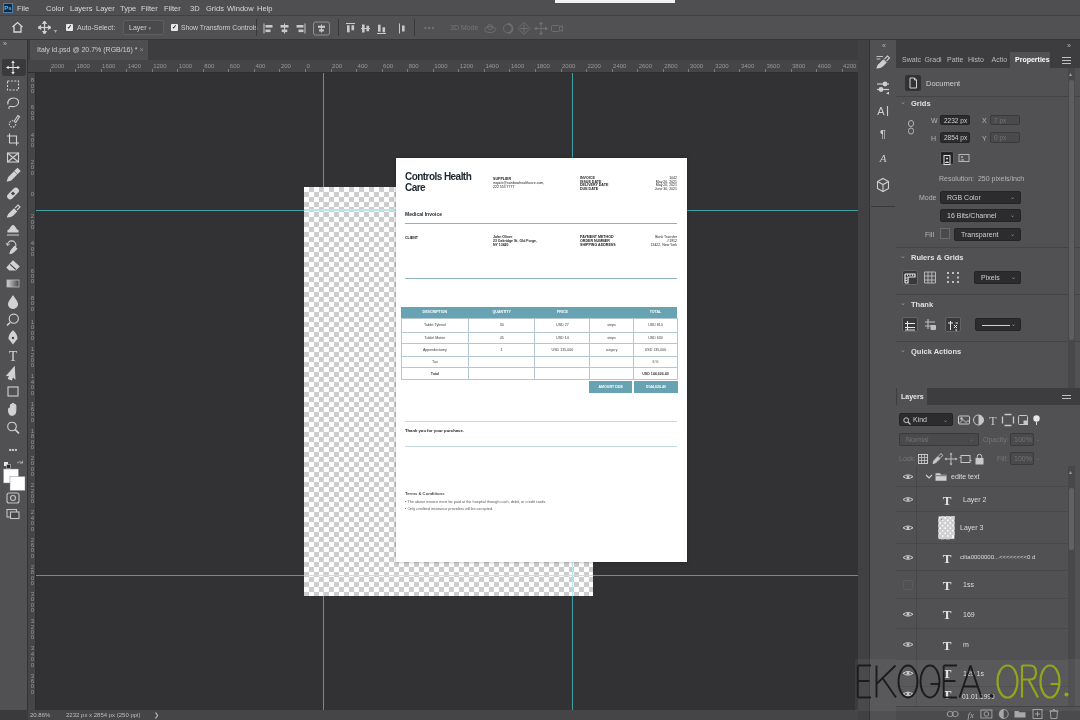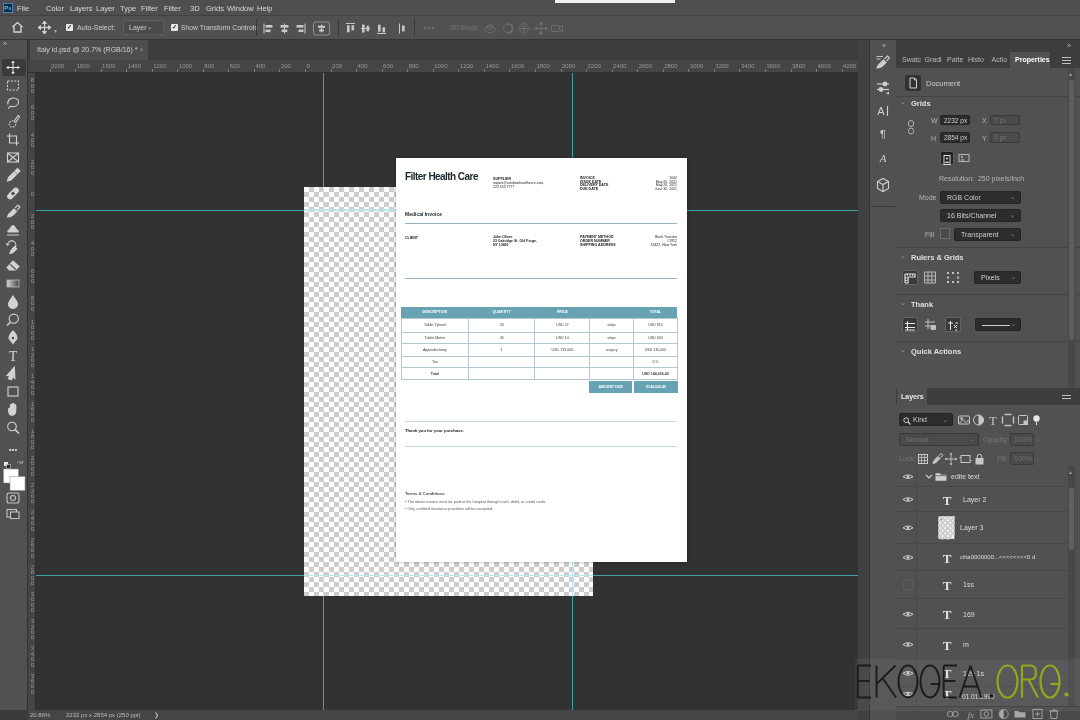--- a/index.html
+++ b/index.html
@@ -431,21 +431,21 @@
   <div id="checker"></div>
   <div class="guideV" style="left:287px"></div>
   <div class="guideV" style="left:536px"></div>
   <div class="guideH" style="top:136.5px"></div>
   <div class="guideH" style="top:502px"></div>
   <div class="guideVL" style="left:286.6px;top:113.5px;height:409.8px"></div>
   <div class="guideVL" style="left:535.6px;top:113.5px;height:409.8px"></div>
   <div class="guideHL" style="left:267.7px;top:136.2px;width:289.3px"></div>
   <div class="guideHL" style="left:267.7px;top:501.6px;width:289.3px"></div>
   <div id="doc">
-    <div class="abs" style="left:9px;top:13px;width:80px;font-size:10px;font-weight:bold;color:#1c262e;line-height:11px;letter-spacing:-0.55px">Filter Health Care</div>
+    <div class="abs" style="left:9px;top:13px;width:80px;font-size:10px;font-weight:bold;color:#1c262e;line-height:11px;letter-spacing:-0.55px">Controls Health Care</div>
     <div class="abs b" style="left:97px;top:19px;font-size:3.6px;color:#222">SUPPLIER</div>
     <div class="abs" style="left:97px;top:24px;width:75px;font-size:3.5px;color:#222;line-height:3.7px">inquire@rainbowhealthcare.com,<br>222 555 7777</div>
     <div class="abs b" style="left:184px;top:19px;font-size:3.6px;color:#222;line-height:3.7px">INVOICE<br>ISSUE DATE<br>DELIVERY DATE<br>DUE DATE</div>
     <div class="abs" style="left:230px;top:19px;width:51px;font-size:3.5px;color:#222;line-height:3.7px;text-align:right">1042<br>May 20, 2021<br>May 20, 2021<br>June 30, 2021</div>
     <div class="abs b" style="left:9px;top:53px;font-size:5px;color:#1c262e">Medical Invoice</div>
     <div class="abs" style="left:9px;top:64.5px;width:272px;height:1px;background:#8fb2bf"></div>
     <div class="abs b" style="left:9px;top:78px;font-size:3.6px;color:#222">CLIENT</div>
     <div class="abs b" style="left:97px;top:78px;width:75px;font-size:3.5px;color:#222;line-height:3.9px">John Oliver<br>23 Oakridge St, Old Forge,<br>NY 13420</div>
     <div class="abs b" style="left:184px;top:78px;font-size:3.6px;color:#222;line-height:3.9px">PAYMENT METHOD<br>ORDER NUMBER<br>SHIPPING ADDRESS</div>
     <div class="abs" style="left:230px;top:78px;width:51px;font-size:3.5px;color:#222;line-height:3.9px;text-align:right">Bank Transfer<br>#1912<br>13422, New York</div>

